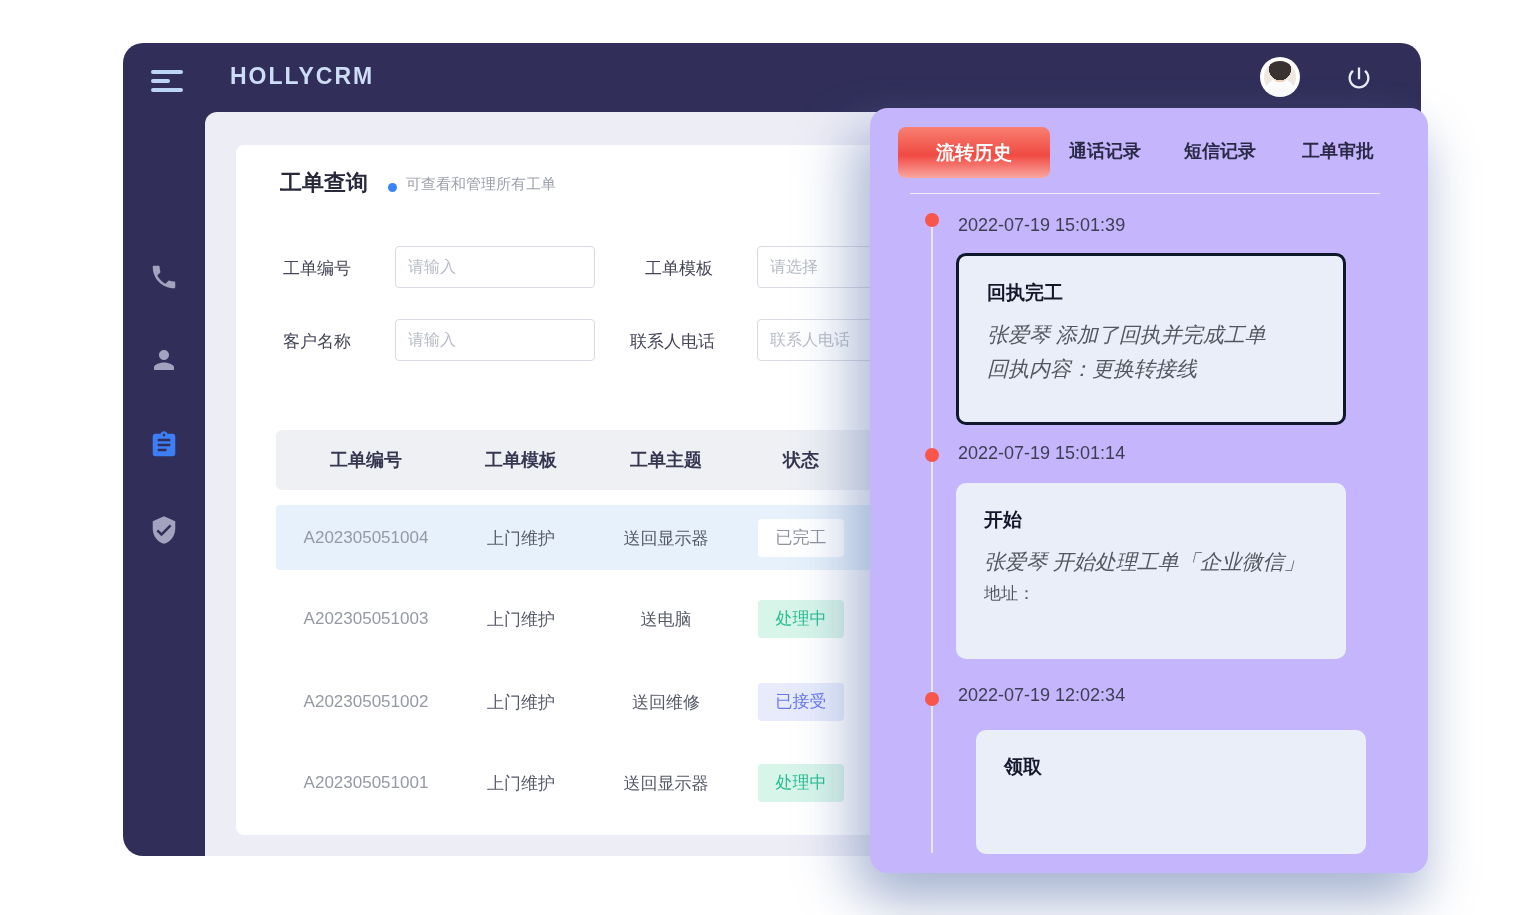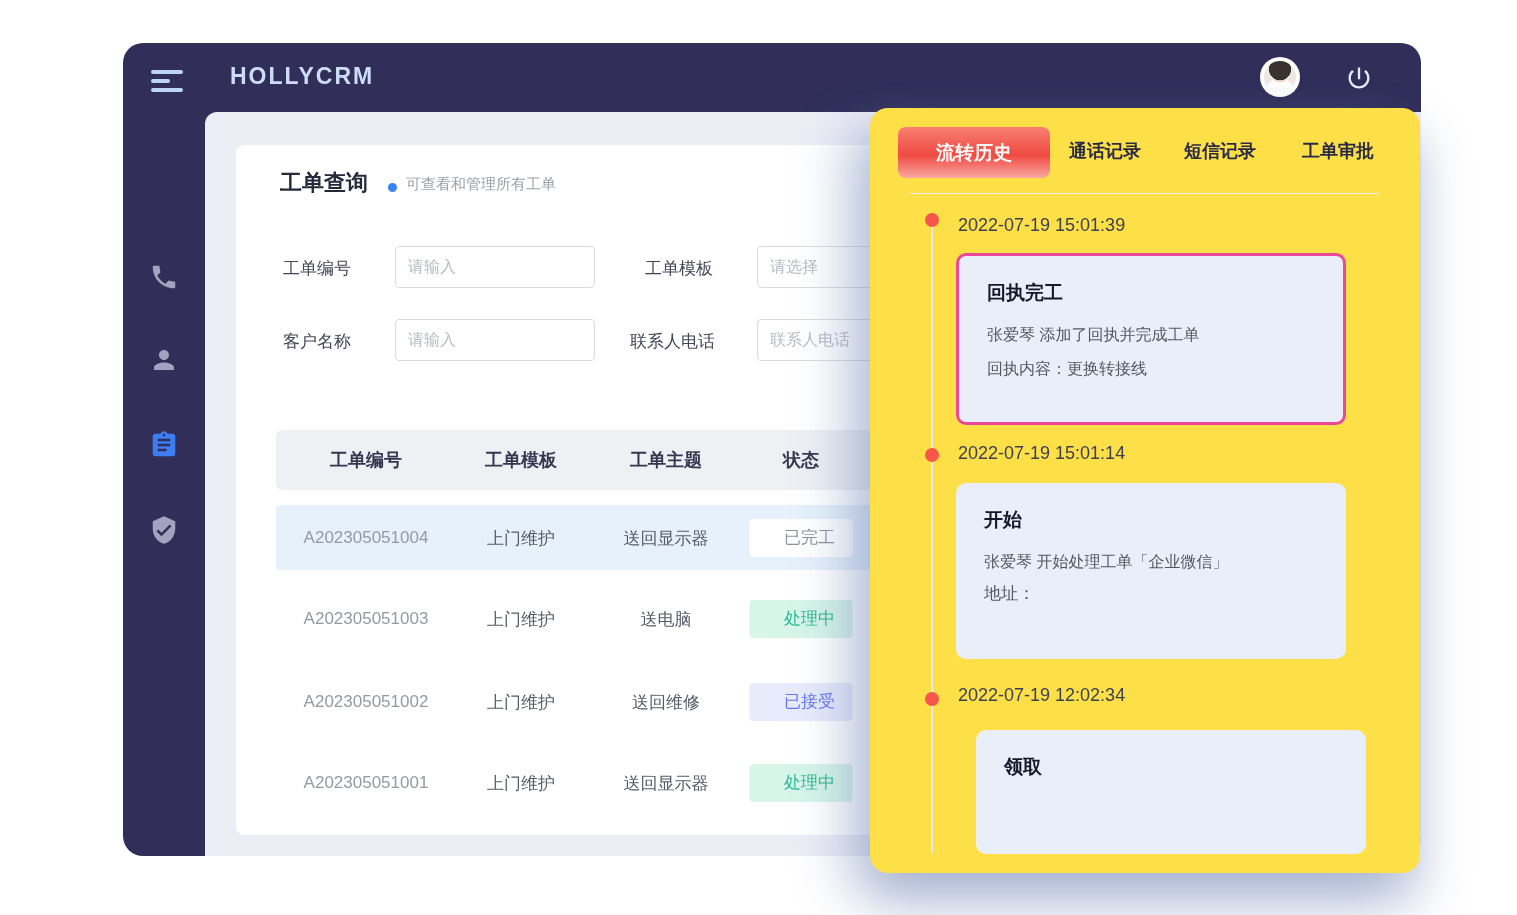--- a/index.html
+++ b/index.html
@@ -57,50 +57,50 @@
                 font-size:18px;font-weight:bold;color:#363650;white-space:nowrap;}
   .trow{position:absolute;left:40px;width:1080px;height:65px;cursor:pointer;}
   .trow.selected{background:#e6f1fb;border-radius:4px;}
   .trow .cell{position:absolute;top:50%;transform:translate(-50%,-50%);
               font-size:17px;color:#575b68;white-space:nowrap;}
   .trow .cell.id{color:#9599a4;font-size:17px;}
   .c1{left:90px;} .c2{left:245px;} .c3{left:390px;} .c4{left:525px;}
   .r0{top:360px;} .r1{top:441px;} .r2{top:524px;} .r3{top:605px;}
   .badge{position:absolute;left:525px;top:50%;transform:translate(-50%,-50%);
          width:86px;height:38px;border-radius:4px;font-size:17px;
-         display:flex;align-items:center;justify-content:center;white-space:nowrap;padding-left:17px;}
+         display:flex;align-items:center;justify-content:center;white-space:nowrap;}
   .badge.done{background:#ffffff;color:#8f939e;}
   .badge.processing{background:#d7f5e9;color:#27bd92;}
   .badge.accepted{background:#e7ebfc;color:#6877f0;}
 
   
-  .panel{position:absolute;left:870px;top:108px;width:550px;height:765px;background:#fde047;
+  .panel{position:absolute;left:870px;top:108px;width:550px;height:765px;background:#c4b5fd;
          border-radius:18px;
-         box-shadow:-30px 20px 50px rgba(108,130,180,0.28), 0 28px 50px rgba(108,130,180,0.45);}
+         box-shadow:-30px 20px 50px rgba(108,130,180,0.28), 0 28px 50px rgba(108,130,180,0.45);padding-left:8px;}
   .tab-active{position:absolute;left:28px;top:19px;width:152px;height:51px;border-radius:8px;
          background:linear-gradient(180deg,#f87f72 0%,#f04a42 55%,#f9a7a0 100%);
          color:#ffffff;font-size:19px;font-weight:bold;display:flex;align-items:center;
          justify-content:center;cursor:pointer;}
   .tab{position:absolute;top:31px;transform:translateX(-50%);font-size:18px;font-weight:600;
        color:#2a2a46;cursor:pointer;white-space:nowrap;}
   .tb1{left:235px;} .tb2{left:350px;} .tb3{left:468px;}
   .tab-divider{position:absolute;left:40px;top:85px;width:470px;height:1px;background:#ececf1;}
 
   .tl-line{position:absolute;left:61px;top:115px;width:2px;height:630px;background:#e7e7ef;}
   .tl-dot{position:absolute;left:55px;width:14px;height:14px;border-radius:50%;background:#f8564a;}
   .d0{top:105px;} .d1{top:340px;} .d2{top:584px;}
   .tl-time{position:absolute;left:88px;font-size:18px;color:#3e3e52;white-space:nowrap;}
   .t0{top:107px;} .t1{top:335px;} .t2{top:577px;}
 
   .tl-card{position:absolute;left:86px;width:390px;background:#e9eef9;border-radius:10px;
            box-sizing:border-box;padding:24px 28px;cursor:pointer;}
-  .tl-card.hl{border:3px solid #ec4899;}
+  .tl-card.hl{border:3px solid #0f172a;}
   .k0{top:145px;height:172px;} .k1{top:375px;height:176px;} .k2{top:622px;height:124px;margin-left:20px;}
   .tl-title{font-size:19px;font-weight:bold;color:#17172b;margin-bottom:12px;}
-  .tl-text{font-size:16px;color:#54575f;line-height:34px;}
+  .tl-text{font-size:21px;color:#54575f;line-height:34px;font-style:italic;}
   .addr{display:flex;align-items:flex-start;font-size:17px;color:#54575f;line-height:30px;}
   .addr-link{display:inline-block;max-width:240px;color:#2e7cf6;font-weight:600;
              text-decoration:none;cursor:pointer;}
 </style>
 </head>
 <body>
 
 <div class="stage">
 
   <div class="window">

